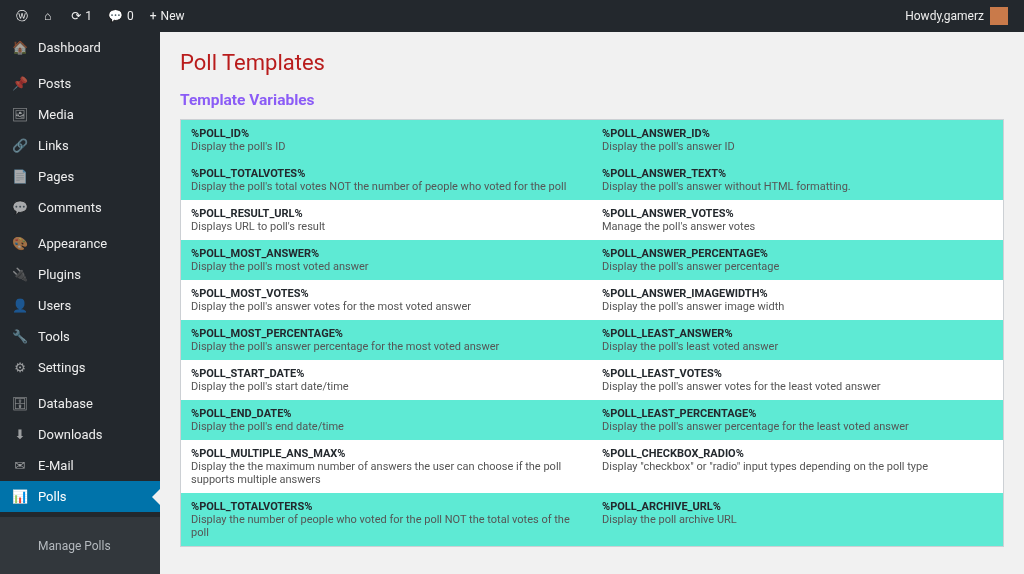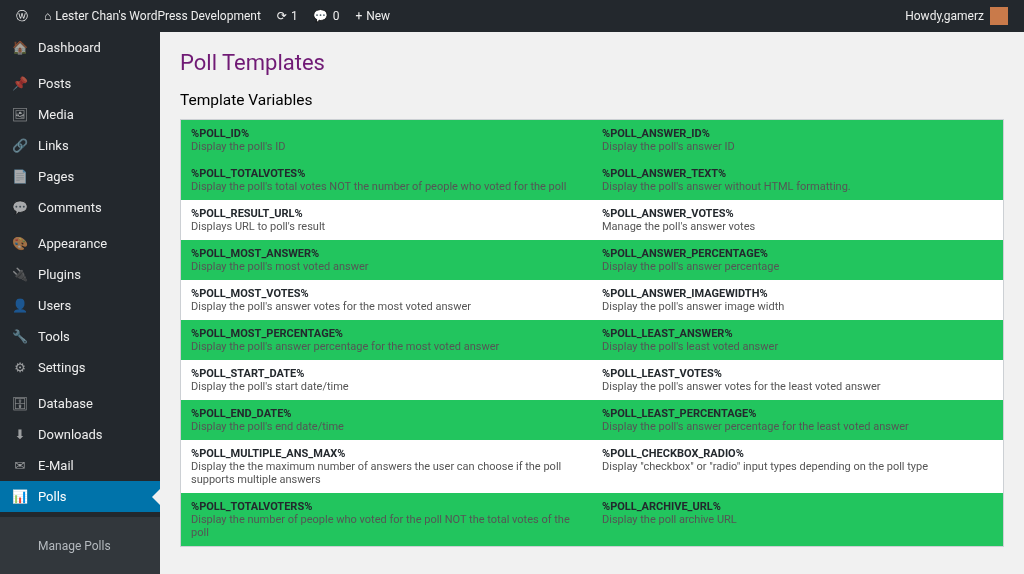--- a/index.html
+++ b/index.html
@@ -13,38 +13,37 @@
 #adminmenu .mi{display:flex;align-items:center;padding:8px 10px;color:#eee;cursor:pointer;font-size:13px}
 #adminmenu .mi .ico{width:20px;margin-right:8px;text-align:center;opacity:0.6}
 #adminmenu .mi.current{background:#0073aa;color:#fff;position:relative}
 #adminmenu .mi.current .ico{opacity:1}
 #adminmenu .mi.current::after{content:"";position:absolute;right:0;top:50%;margin-top:-8px;border:8px solid transparent;border-right-color:#f1f1f1}
 #adminmenu .sub{background:#32373c}
 #adminmenu .sub .si{padding:22px 10px 6px 38px;color:#b4b9be;cursor:pointer;font-size:12px}
 #adminmenu .sep{height:5px}
 #wpbody{margin-left:160px;padding-top:32px}
 .wrap{padding:10px 20px 40px}
-.wrap h1{font-size:22px;font-weight:400;color:#701a75;margin:8px 0 16px;padding:0}
-.wrap h2{font-size:15.5px;font-weight:400;color:#000000;margin:14px 0 10px}
+.wrap h1{font-size:22px;font-weight:400;color:#b91c1c;margin:8px 0 16px;padding:0}
+.wrap h2{font-size:15.5px;font-weight:700;color:#8b5cf6;margin:14px 0 10px}
 .tvtbl{width:100%;border-collapse:collapse;background:#fff;border:1px solid #ccd0d4}
 .tvtbl td{padding:7px 10px;vertical-align:top;width:50%;border:none}
-.tvtbl tr.alt{background:#22c55e}
+.tvtbl tr.alt{background:#5eead4}
 .tvtbl .vn{font-weight:700;font-size:11px;color:#23282d}
 .tvtbl .vd{font-size:11px;color:#555}
 </style>
 </head>
 <body>
 
 <div id="adminbar">
   <div class="ab-item">
       <span>ⓦ</span>
     </div>
   <div class="ab-item">
       <span class="ab-icon">⌂</span>
-      <span>Lester Chan's WordPress Development</span>
     </div>
   <div class="ab-item">
       <span class="ab-icon">⟳</span>
       <span>1</span>
     </div>
   <div class="ab-item">
       <span class="ab-icon">💬</span>
       <span>0</span>
     </div>
   <div class="ab-item">

